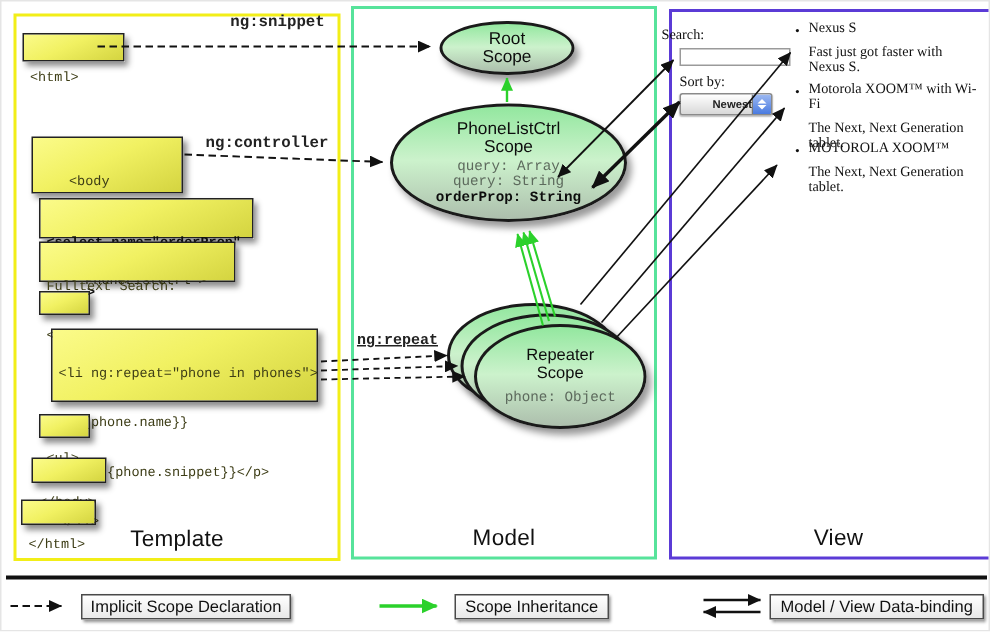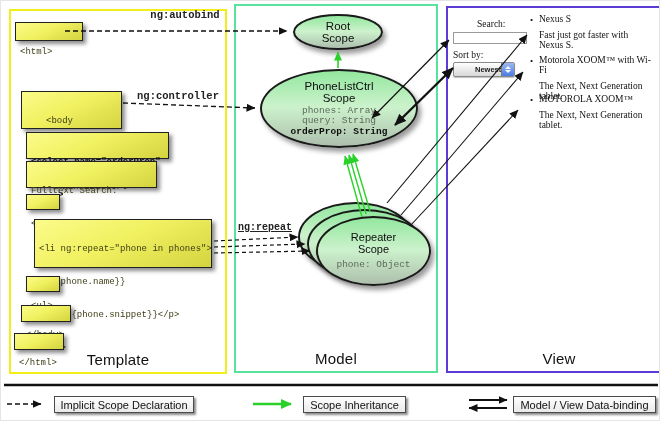--- a/index.html
+++ b/index.html
@@ -94,46 +94,46 @@
   <div class="codebox" style="left:25px;top:275px;width:34px;height:16px;">
     <span>&lt;ul&gt;</span>
   </div>
   <div class="codebox" style="left:20px;top:304px;width:50px;height:17px;">
     <span>&lt;/body&gt;</span>
   </div>
   <div class="codebox" style="left:13px;top:332px;width:50px;height:17px;">
     <span>&lt;/html&gt;</span>
   </div>
 
-  <div class="nglabel" style="left:138px;top:8px;width:92px;">ng:autobind</div>
+  <div class="nglabel" style="left:138px;top:8px;width:92px;">ng:snippet</div>
   <div class="nglabel" style="left:128px;top:89px;width:98px;">ng:controller</div>
   <div class="nglabel" style="left:233px;top:221px;width:62px;font-size:10px;text-decoration:underline;">ng:repeat</div>
 
   <div class="ellipse" style="left:292px;top:13px;width:90px;height:36px;">
     <div class="ell-title">Root</div>
     <div class="ell-title">Scope</div>
   </div>
 
   <div class="ellipse" style="left:259px;top:68px;width:158px;height:79px;">
     <div class="ell-title">PhoneListCtrl</div>
     <div class="ell-title" style="margin-bottom:2px;">Scope</div>
-    <div class="ell-prop">phones: Array</div>
+    <div class="ell-prop">query: Array</div>
     <div class="ell-prop">query: String</div>
     <div class="ell-prop boldprop">orderProp: String</div>
   </div>
 
   <div class="ellipse" style="left:297px;top:201px;width:115px;height:70px;"></div>
   <div class="ellipse" style="left:306px;top:208px;width:115px;height:70px;"></div>
   <div class="ellipse" style="left:315px;top:215px;width:115px;height:70px;">
     <div class="ell-title" style="font-size:11px;">Repeater</div>
     <div class="ell-title" style="font-size:11px;margin-bottom:5px;">Scope</div>
     <div class="ell-prop">phone: Object</div>
   </div>
 
-  <div class="vlabel" style="left:476px;top:18px;">Search:</div>
+  <div class="vlabel" style="left:440px;top:18px;">Search:</div>
   <input class="vinput" type="text" value="" style="">
   <div class="vlabel" style="left:452px;top:49px;">Sort by:</div>
   <div class="vselect">
     <span class="vtext">Newest</span>
     <span class="stepper">
         <span class="tri-up"></span>
         <span class="tri-dn"></span>
       </span>
   </div>
 

